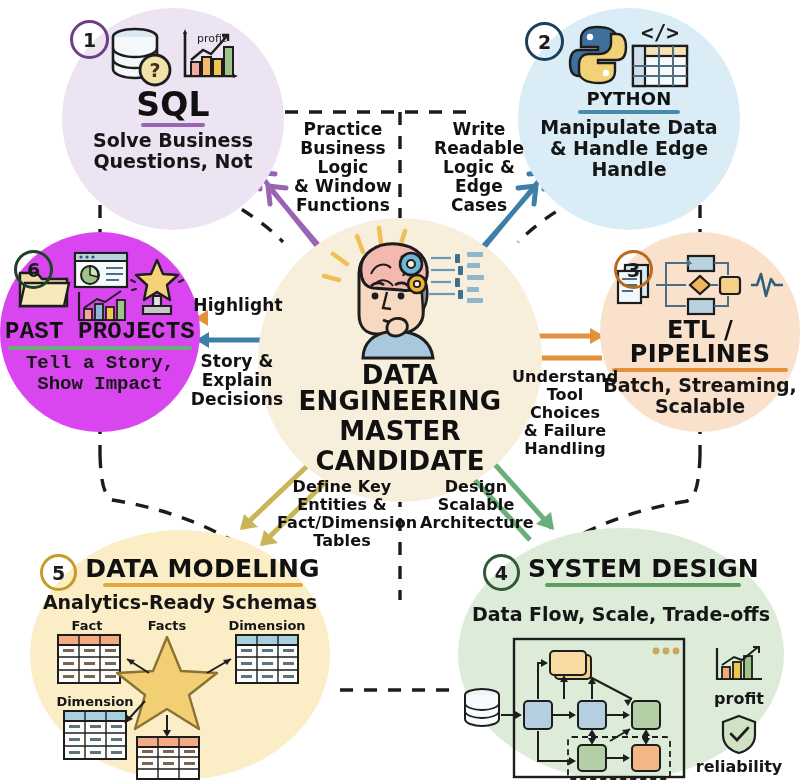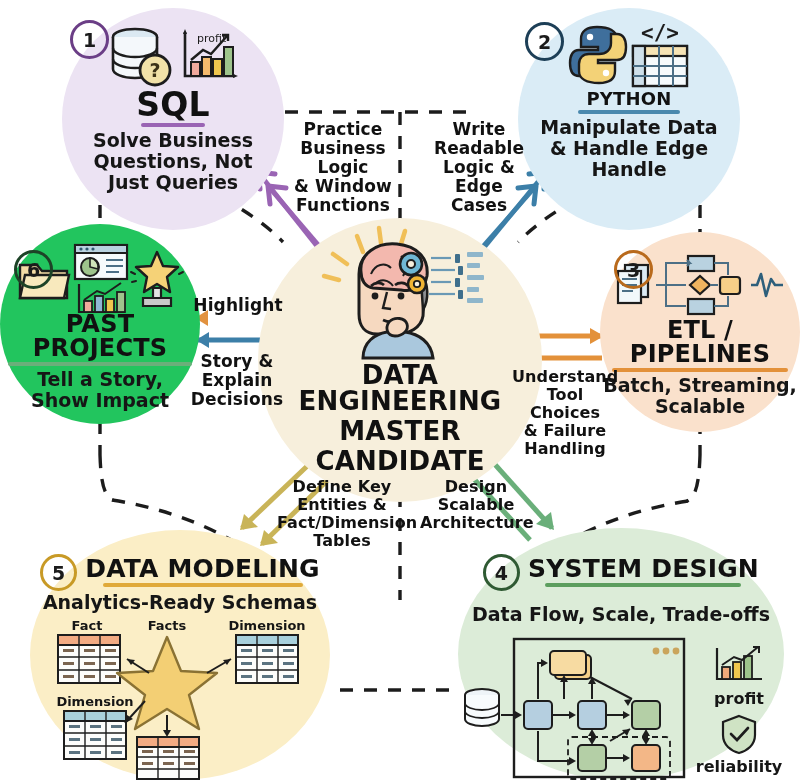--- a/index.html
+++ b/index.html
@@ -181,21 +181,20 @@
         <rect x="47" y="19" width="9" height="29" fill="#9ec48c" stroke="#1d1d1d" stroke-width="2"></rect>
         <path d="M14 32 L26 22 L34 26 L50 8" stroke="#1d1d1d" stroke-width="2.4" fill="none"></path>
         <path d="M45 7 l 6 0 l 0 6" stroke="#1d1d1d" stroke-width="2.4" fill="none"></path>
         <text x="20" y="14" font-size="11" fill="#1d1d1d" font-family="DejaVu Sans, sans-serif">profit</text>
       </svg>
     </div>
     <div class="ntitle" style="font-size:33px;">SQL</div>
     <div class="nrule" style="width:64px;background:#9a64b4;"></div>
     <div class="nsub" style="font-size:19px;">Solve Business</div>
     <div class="nsub" style="font-size:19px;">Questions, Not</div>
-    <div class="nsub" style="font-size:19px;">Just Queries</div>
   </div>
   <div class="badge" style="left:70px;top:20px;width:33px;height:33px;border:3px solid #6b3e86;font-size:19px;">
     <span>1</span>
   </div>
 
   <div class="node" style="left:518px;top:8px;width:222px;height:222px;background:#daecf6;">
     <div class="icons" style="margin-top:14px;height:66px;">
       <svg width="58" height="64" viewBox="0 0 58 64">
         <path d="M28 4 C18 4 12 8 12 16 V24 H29 V27 H10 C4 27 1 32 1 40 C1 48 4 53 10 53 H16 V44 C16 37 21 33 28 33 H38 C44 33 48 29 48 23 V16 C48 8 40 4 28 4 Z" fill="#3f6f9c" stroke="#1d1d1d" stroke-width="2.4"></path>
         <circle cx="21" cy="14" r="3.2" fill="#fff"></circle>
@@ -263,21 +262,21 @@
     </div>
     <div class="ntitle" style="font-size:24px;margin-top:0px;">ETL / PIPELINES</div>
     <div class="nrule" style="width:176px;background:#e3913a;"></div>
     <div class="nsub" style="font-size:19px;">Batch, Streaming,</div>
     <div class="nsub" style="font-size:19px;">Scalable</div>
   </div>
   <div class="badge" style="left:614px;top:250px;width:33px;height:33px;border:3px solid #b96a1c;font-size:19px;">
     <span>3</span>
   </div>
 
-  <div class="node" style="left:0px;top:224px;width:200px;height:200px;background:#22c55e;">
+  <div class="node" style="left:0px;top:232px;width:200px;height:200px;background:#d946ef;font-family:Liberation Mono, monospace;">
     <div class="icons" style="margin-top:20px;height:70px;gap:2px;">
       <svg width="54" height="52" viewBox="0 0 54 52">
         <path d="M3 12 H20 L25 18 H50 V45 H3 Z" fill="#f3dba5" stroke="#1d1d1d" stroke-width="2.4"></path>
         <path d="M8 22 H52 L47 45 H3 Z" fill="#f8e9bd" stroke="#1d1d1d" stroke-width="2.4"></path>
       </svg>
       <div style="display:flex;flex-direction:column;align-items:center;gap:1px;">
         <svg width="56" height="38" viewBox="0 0 56 38">
           <rect x="2" y="2" width="52" height="34" fill="#f6fafc" stroke="#1d1d1d" stroke-width="2.2"></rect>
           <rect x="2" y="2" width="52" height="8" fill="#b9d2e0" stroke="#1d1d1d" stroke-width="2"></rect>
           <g fill="#2f5670">

